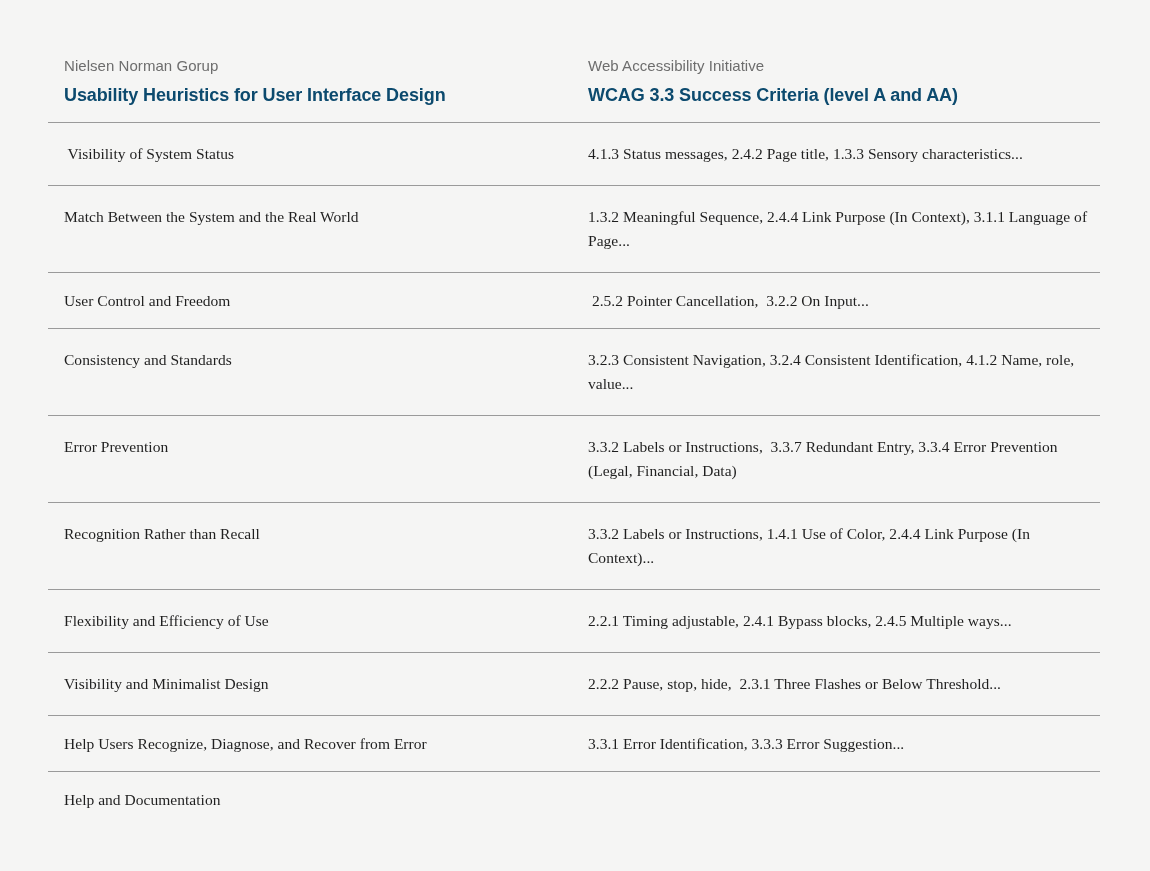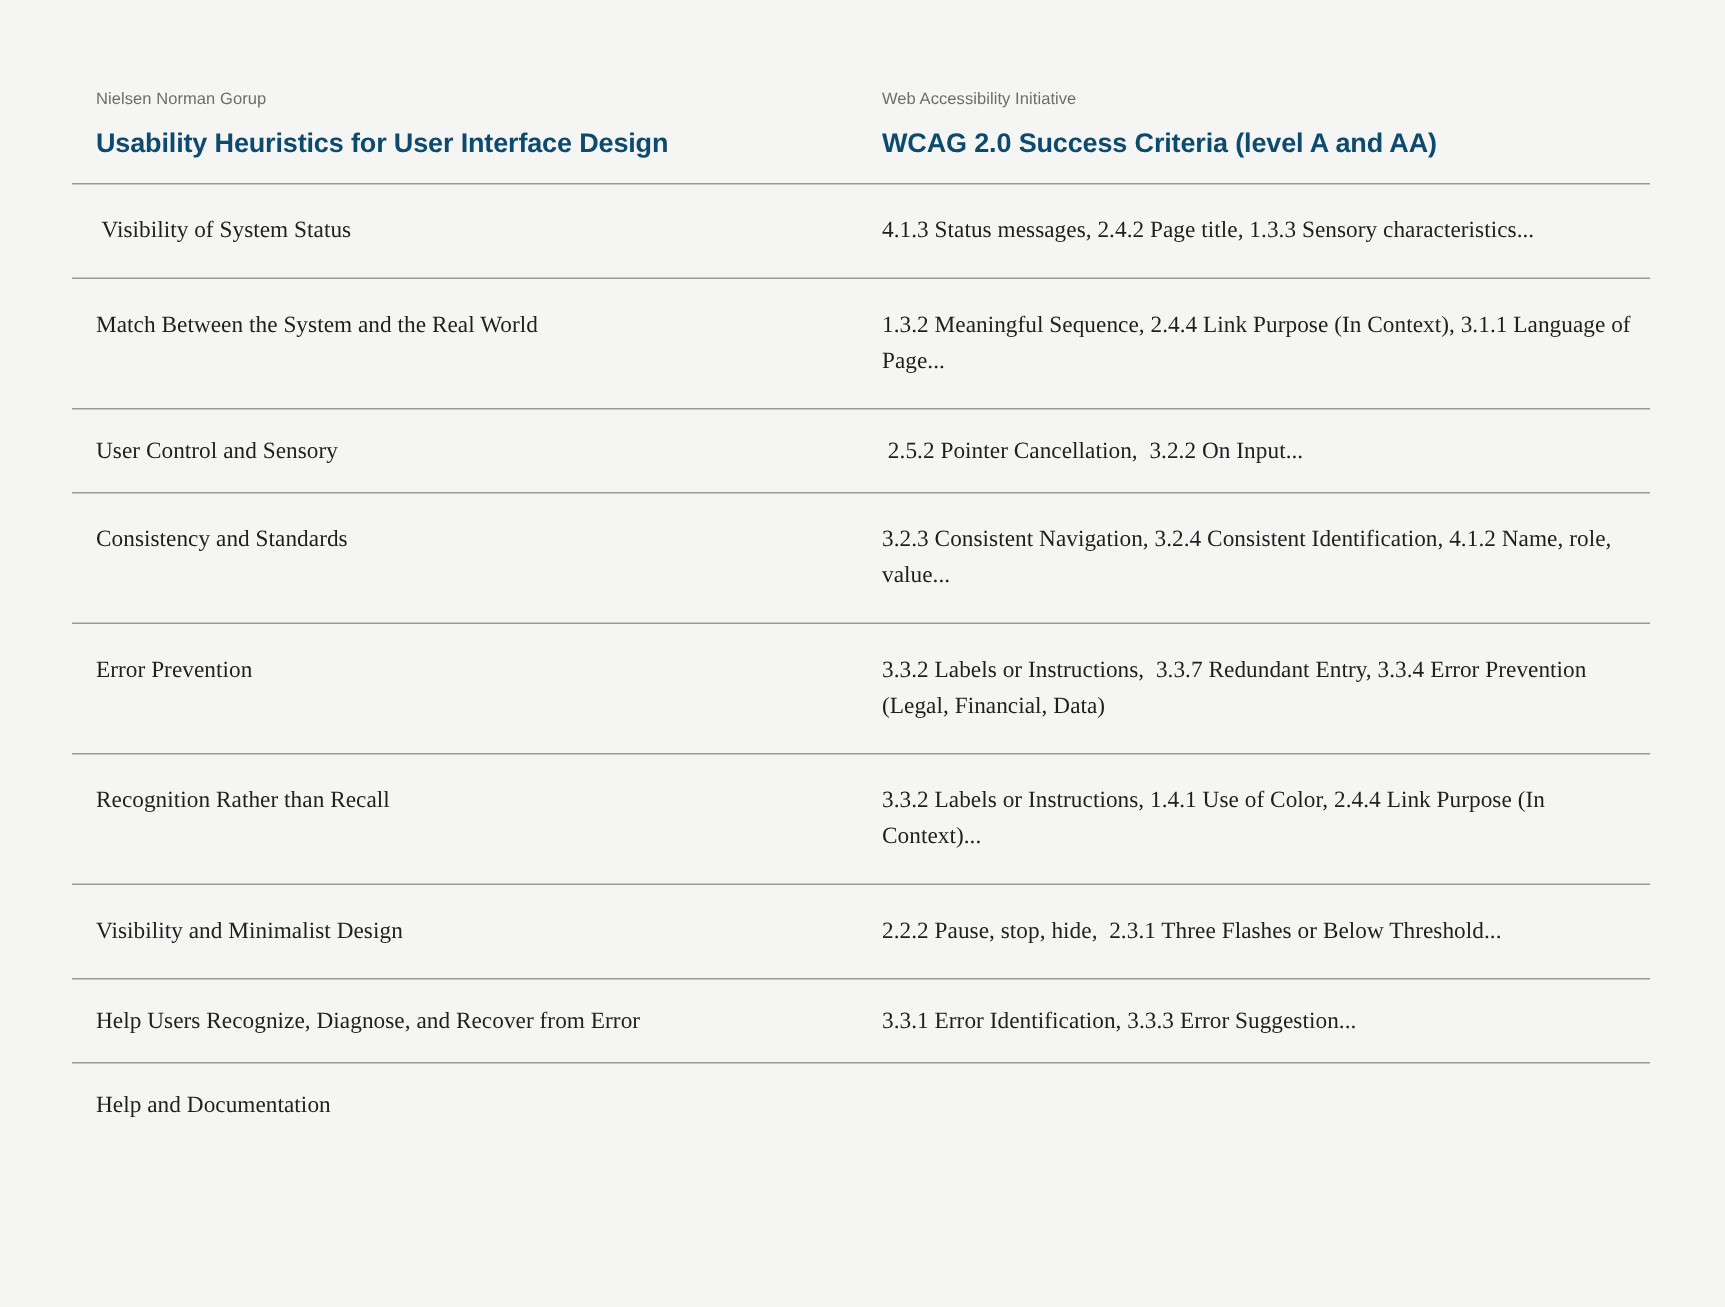--- a/index.html
+++ b/index.html
@@ -39,21 +39,21 @@
     border-bottom: 1px solid #9a9a9a;
     box-sizing: border-box;
   }
   .th {
     box-sizing: border-box;
   }
   .th.col-left  { width: 520px; padding-left: 16px; padding-right: 18px; }
   .th.col-right { width: 532px; padding-left: 20px; padding-right: 10px; }
 
   .eyebrow {
-    font-size: 11px;
+    font-size: 15px;
     line-height: 20px;
     color: #6d6d6d;
     font-weight: 400;
     letter-spacing: 0.05px;
     margin-bottom: 6px;
     white-space: pre;
   }
   .title {
     font-size: 18px;
     line-height: 26px;
@@ -94,54 +94,58 @@
 <div class="page">
   <div class="table-wrap">
 
     <div class="thead">
       <div class="th col-left">
         <div class="eyebrow">Nielsen Norman Gorup</div>
         <div class="title">Usability Heuristics for User Interface Design</div>
       </div>
       <div class="th col-right">
         <div class="eyebrow">Web Accessibility Initiative</div>
-        <div class="title">WCAG 2.0 Success Criteria (level A and AA)</div>
+        <div class="title">WCAG 3.3 Success Criteria (level A and AA)</div>
       </div>
     </div>
 
     <div class="trow tall">
       <div class="td col-left"> Visibility of System Status</div>
       <div class="td col-right">4.1.3 Status messages, 2.4.2 Page title, 1.3.3 Sensory characteristics...</div>
     </div>
 
     <div class="trow tall">
       <div class="td col-left">Match Between the System and the Real World</div>
       <div class="td col-right">1.3.2 Meaningful Sequence, 2.4.4 Link Purpose (In Context), 3.1.1 Language of Page...</div>
     </div>
 
     <div class="trow short">
-      <div class="td col-left">User Control and Sensory</div>
+      <div class="td col-left">User Control and Freedom</div>
       <div class="td col-right"> 2.5.2 Pointer Cancellation,  3.2.2 On Input...</div>
     </div>
 
     <div class="trow tall">
       <div class="td col-left">Consistency and Standards</div>
       <div class="td col-right">3.2.3 Consistent Navigation, 3.2.4 Consistent Identification, 4.1.2 Name, role, value...</div>
     </div>
 
     <div class="trow tall">
       <div class="td col-left">Error Prevention</div>
       <div class="td col-right">3.3.2 Labels or Instructions,  3.3.7 Redundant Entry, 3.3.4 Error Prevention (Legal, Financial, Data)</div>
     </div>
 
     <div class="trow tall">
       <div class="td col-left">Recognition Rather than Recall</div>
       <div class="td col-right">3.3.2 Labels or Instructions, 1.4.1 Use of Color, 2.4.4 Link Purpose (In Context)...</div>
     </div>
 
+    <div class="trow tall">
+      <div class="td col-left">Flexibility and Efficiency of Use</div>
+      <div class="td col-right">2.2.1 Timing adjustable, 2.4.1 Bypass blocks, 2.4.5 Multiple ways...</div>
+    </div>
 
     <div class="trow tall">
       <div class="td col-left">Visibility and Minimalist Design</div>
       <div class="td col-right">2.2.2 Pause, stop, hide,  2.3.1 Three Flashes or Below Threshold...</div>
     </div>
 
     <div class="trow short">
       <div class="td col-left">Help Users Recognize, Diagnose, and Recover from Error</div>
       <div class="td col-right">3.3.1 Error Identification, 3.3.3 Error Suggestion...</div>
     </div>

